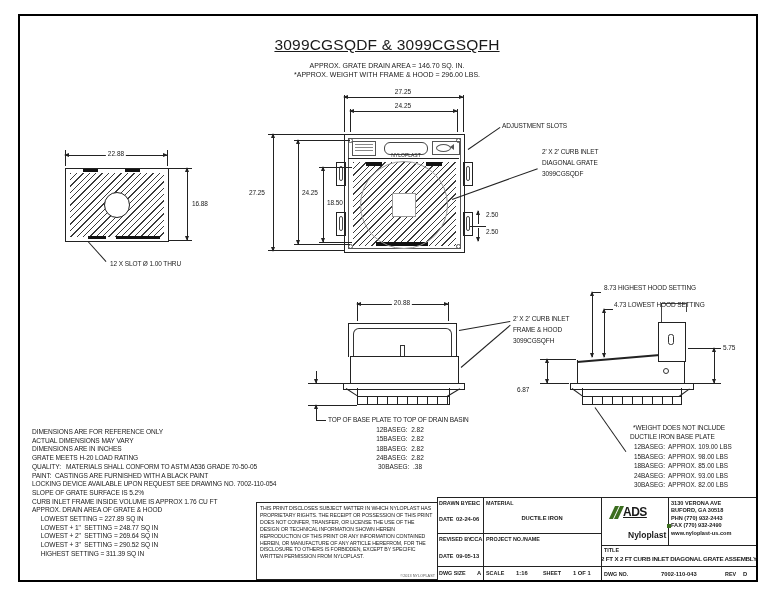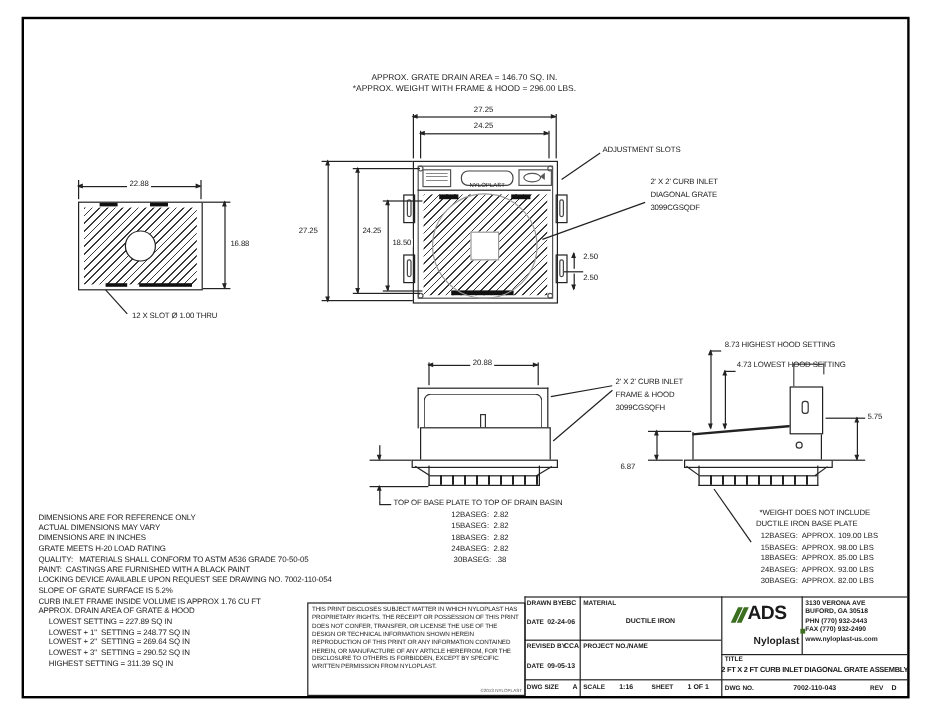--- a/index.html
+++ b/index.html
@@ -36,20 +36,21 @@
   .tb-val{position:absolute;font-size:5.8px;font-weight:bold;white-space:nowrap;}
   .slash{display:inline-block;width:3.5px;height:13px;background:#3c6e1f;transform:skewX(-25deg);margin-right:1.5px;}
 </style>
 </head>
 <body>
 
 <div id="page">
 
   <div class="abs" style="left:18px;top:14px;width:736px;height:564px;border:2px solid #000;"></div>
 
+  <div class="abs" style="left:18px;top:36px;width:738px;text-align:center;font-size:15.5px;text-decoration:underline;letter-spacing:0.2px;">3099CGSQDF &amp; 3099CGSQFH</div>
   <div class="abs" style="left:18px;top:62px;width:738px;text-align:center;font-size:7px;">APPROX. GRATE DRAIN AREA = 146.70 SQ. IN.</div>
   <div class="abs" style="left:18px;top:71px;width:738px;text-align:center;font-size:7px;">*APPROX. WEIGHT WITH FRAME &amp; HOOD  = 296.00 LBS.</div>
 
   <div class="abs" style="left:65px;top:168px;width:102px;height:72px;border:1.5px solid #222;"></div>
   <div class="slots" style="left:70px;top:173px;width:94px;height:64px;"></div>
   <div class="bar" style="left:83px;top:169px;width:15px;height:3px;"></div>
   <div class="bar" style="left:125px;top:169px;width:15px;height:3px;"></div>
   <div class="bar" style="left:88px;top:236px;width:18px;height:3px;"></div>
   <div class="bar" style="left:116px;top:236px;width:44px;height:3px;"></div>
   <div class="abs" style="left:104px;top:192px;width:24px;height:24px;border:1px solid #222;border-radius:50%;background:#fff;"></div>
@@ -254,21 +255,21 @@
   <div class="tb-val" style="left:483px;top:515px;width:118px;text-align:center;">DUCTILE IRON</div>
   <div class="tb-lab" style="left:486px;top:536px;">PROJECT NO./NAME</div>
   <div class="tb-lab" style="left:486px;top:570px;">SCALE</div>
   <div class="tb-val" style="left:516px;top:570px;">1:16</div>
   <div class="tb-lab" style="left:543px;top:570px;">SHEET</div>
   <div class="tb-val" style="left:573px;top:570px;">1 OF 1</div>
 
   <div class="abs" style="left:612px;top:504px;height:16px;display:flex;align-items:center;">
     <span class="slash"></span>
     <span class="slash"></span>
-    <span style="font-size:16px;font-weight:bold;letter-spacing:-0.5px;margin-left:1px;">ADS</span>
+    <span style="font-size:12px;font-weight:bold;letter-spacing:-0.5px;margin-left:1px;text-decoration:underline;">ADS</span>
   </div>
   <div class="abs" style="left:628px;top:524px;">
     <span style="font-size:8.5px;font-weight:bold;">Nyloplast</span><span style="display:inline-block;width:4px;height:4px;background:#3c6e1f;margin-left:1px;vertical-align:top;"></span>
   </div>
   <div class="abs" style="left:671px;top:500px;width:84px;">
       <div class="addr-line">3130 VERONA AVE</div>
       <div class="addr-line">BUFORD, GA 30518</div>
       <div class="addr-line">PHN (770) 932-2443</div>
       <div class="addr-line">FAX (770) 932-2490</div>
       <div class="addr-line">www.nyloplast-us.com</div>

